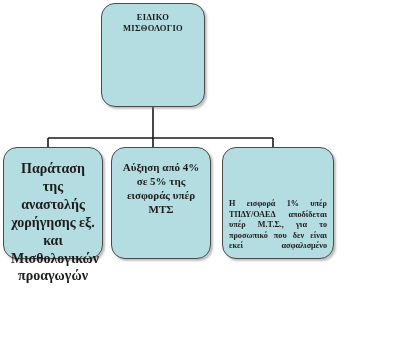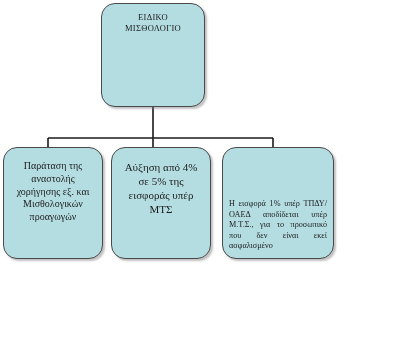--- a/index.html
+++ b/index.html
@@ -24,20 +24,21 @@
   .node {
     position: absolute;
     box-sizing: border-box;
     background: #b4dde2;
     border: 1px solid #4a4a4a;
     border-radius: 14px;
     box-shadow: 2px 2px 2px rgba(120,120,120,0.45);
     display: flex;
     align-items: flex-start;
     justify-content: flex-end;
+    font-weight: bold;
   }
   .node .node-text {
     display: block;
     width: 100%;
     box-sizing: border-box;
     color: #1c1c1c;
     line-height: 1.28;
     white-space: pre-line;
   }
 
@@ -61,21 +62,21 @@
     top: 147px;
     height: 112px;
   }
   #node-leaf-0 { left: 3px;   width: 100px; }
   #node-leaf-1 { left: 111px; width: 100px; }
   #node-leaf-2 { left: 222px; width: 112px; }
 
   #node-leaf-0 .node-text {
     padding: 12px 7px 0 7px;
     text-align: center;
-    font-size: 10px;
+    font-size: 14px;
   }
   #node-leaf-1 .node-text {
     padding: 12px 7px 0 7px;
     text-align: center;
     font-size: 11px;
   }
   #node-leaf-2 .node-text {
     padding: 12px 6px 0 6px;
     text-align: justify;
     text-align-last: justify;

